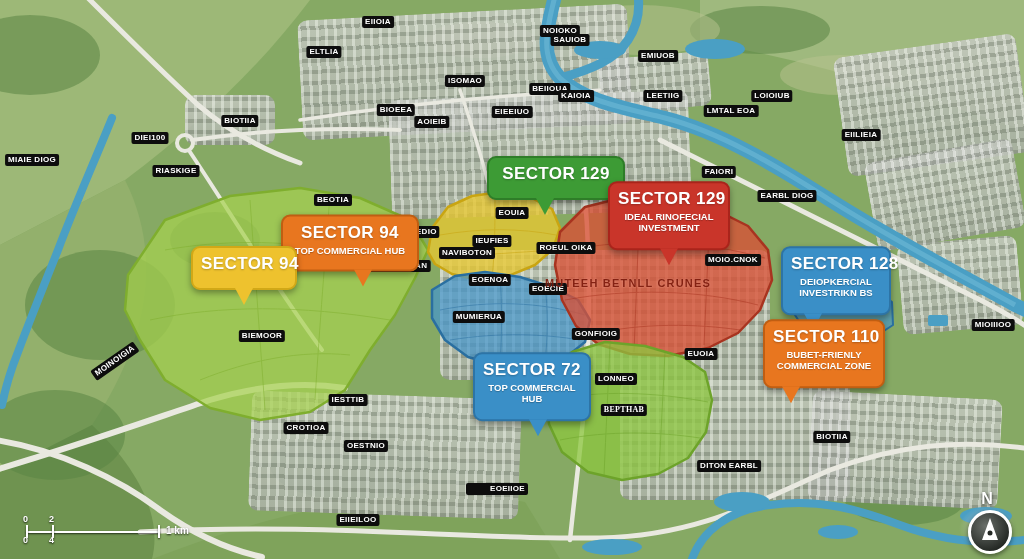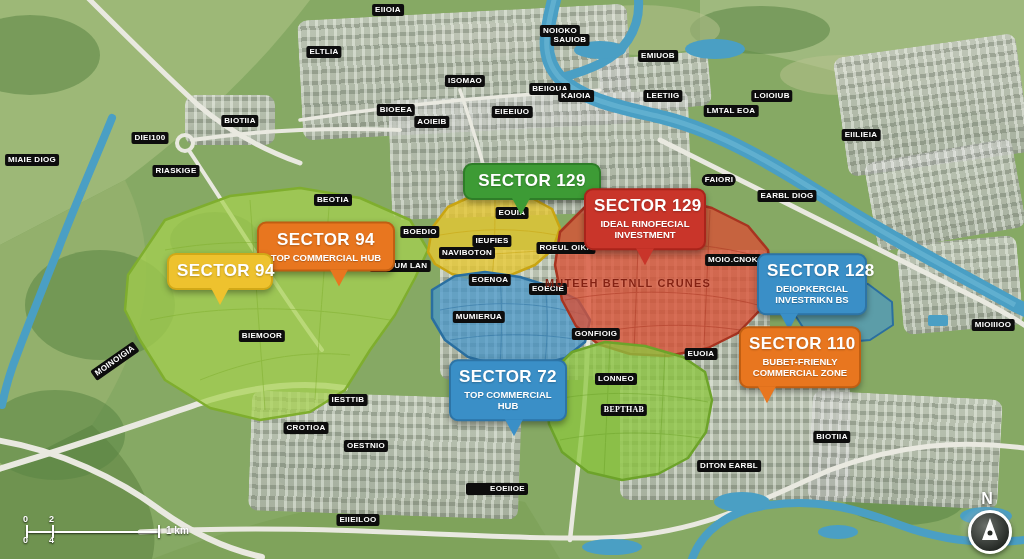--- a/index.html
+++ b/index.html
@@ -26,22 +26,22 @@
     white-space:nowrap;z-index:30;
   }
   .chip.zone{
     background:none;color:#7d1a0c;font-size:11px;letter-spacing:1.2px;
     padding:0;opacity:.9;text-shadow:0 0 2px rgba(255,230,220,.35);
   }
   
   .callout{
     position:absolute;transform:translate(-50%,-100%);
     background:var(--c,#3d9b35);border:2px solid var(--cb,rgba(0,0,0,.2));
-    color:#fff;border-radius:9px;padding:6px 8px 7px;text-align:center;
-    box-shadow:0 3px 6px rgba(0,0,0,.35);z-index:40;
+    color:#fff;border-radius:9px;padding:6px 8px 14px;text-align:center;
+    box-shadow:0 3px 6px rgba(0,0,0,.35);z-index:40;margin-left:24px;
   }
   .callout::after{
     content:"";position:absolute;top:100%;left:var(--tx,50%);
     transform:translateX(-50%);
     border-left:9px solid transparent;border-right:9px solid transparent;
     border-top:17px solid var(--c,#3d9b35);
   }
   .callout .t{font-size:17px;font-weight:bold;letter-spacing:.4px;white-space:nowrap;
     text-shadow:0 1px 2px rgba(0,0,0,.25);}
   .callout .s{font-size:9.5px;font-weight:bold;line-height:1.2;margin-top:2px;
@@ -179,40 +179,40 @@
       <polygon points="552,372 572,352 605,342 645,346 683,357 705,372 712,400 706,432 688,458 658,474 622,480 588,472 562,452 549,424 546,396" fill="#8cc63f" fill-opacity="0.76" stroke="#6da32a" stroke-width="2.5"></polygon>
       <g stroke="#6da32a" stroke-width="1" fill="none" opacity="0.5">
         <path d="M552,400 C600,390 655,392 708,402"></path>
         <path d="M560,440 C610,430 660,432 700,438"></path>
         <path d="M610,344 C608,390 606,430 604,476"></path>
         <path d="M665,352 C663,395 661,430 659,472"></path>
       </g>
     </g>
   </svg>
 
-  <div class="chip" style="left: 378px; top: 10px; margin-left: 10px;"><span>EIIOIA</span></div>
+  <div class="chip" style="left: 378px; top: 22px;"><span>EIIOIA</span></div>
     <div class="chip" style="left: 324px; top: 52px;"><span>ELTLIA</span></div>
     <div class="chip" style="left: 560px; top: 31px;"><span>NOIOKO</span></div>
     <div class="chip" style="left: 570px; top: 40px;"><span>SAUIOB</span></div>
     <div class="chip" style="left: 658px; top: 56px;"><span>EMIUOB</span></div>
     <div class="chip" style="left: 465px; top: 81px;"><span>ISOMAO</span></div>
     <div class="chip" style="left: 550px; top: 89px;"><span>BEIIOUA</span></div>
     <div class="chip" style="left: 576px; top: 96px;"><span>KAIOIA</span></div>
     <div class="chip" style="left: 663px; top: 96px;"><span>LEETIIG</span></div>
     <div class="chip" style="left: 772px; top: 96px;"><span>LOIOIUB</span></div>
     <div class="chip" style="left: 396px; top: 110px;"><span>BIOEEA</span></div>
     <div class="chip" style="left: 512px; top: 112px;"><span>EIEEIUO</span></div>
     <div class="chip" style="left: 731px; top: 111px;"><span>LMTAL EOA</span></div>
     <div class="chip" style="left: 432px; top: 122px;"><span>AOIEIB</span></div>
     <div class="chip" style="left: 240px; top: 121px;"><span>BIOTIIA</span></div>
     <div class="chip" style="left: 861px; top: 135px;"><span>EIILIEIA</span></div>
     <div class="chip" style="left: 150px; top: 138px;"><span>DIEI100</span></div>
     <div class="chip" style="left: 32px; top: 160px;"><span>MIAIE DIOG</span></div>
     <div class="chip" style="left: 176px; top: 171px;"><span>RIASKIGE</span></div>
-    <div class="chip" style="left: 719px; top: 180px; border-radius: 6px;"><span>FAIORI</span></div>
+    <div class="chip" style="left: 719px; top: 172px;"><span>FAIORI</span></div>
     <div class="chip" style="left: 787px; top: 196px;"><span>EARBL DIOG</span></div>
     <div class="chip" style="left: 333px; top: 200px;"><span>BEOTIA</span></div>
     <div class="chip" style="left: 512px; top: 213px;"><span>EOUIA</span></div>
     <div class="chip" style="left: 420px; top: 232px;"><span>BOEDIO</span></div>
     <div class="chip" style="left: 492px; top: 241px;"><span>IEUFIES</span></div>
     <div class="chip" style="left: 566px; top: 248px;"><span>ROEUL OIKA</span></div>
     <div class="chip" style="left: 467px; top: 253px;"><span>NAVIBOTON</span></div>
     <div class="chip" style="left: 733px; top: 260px;"><span>MOIO.CNOK</span></div>
     <div class="chip" style="left: 400px; top: 266px;"><span>IROGUM LAN</span></div>
     <div class="chip" style="left: 490px; top: 280px;"><span>EOENOA</span></div>

